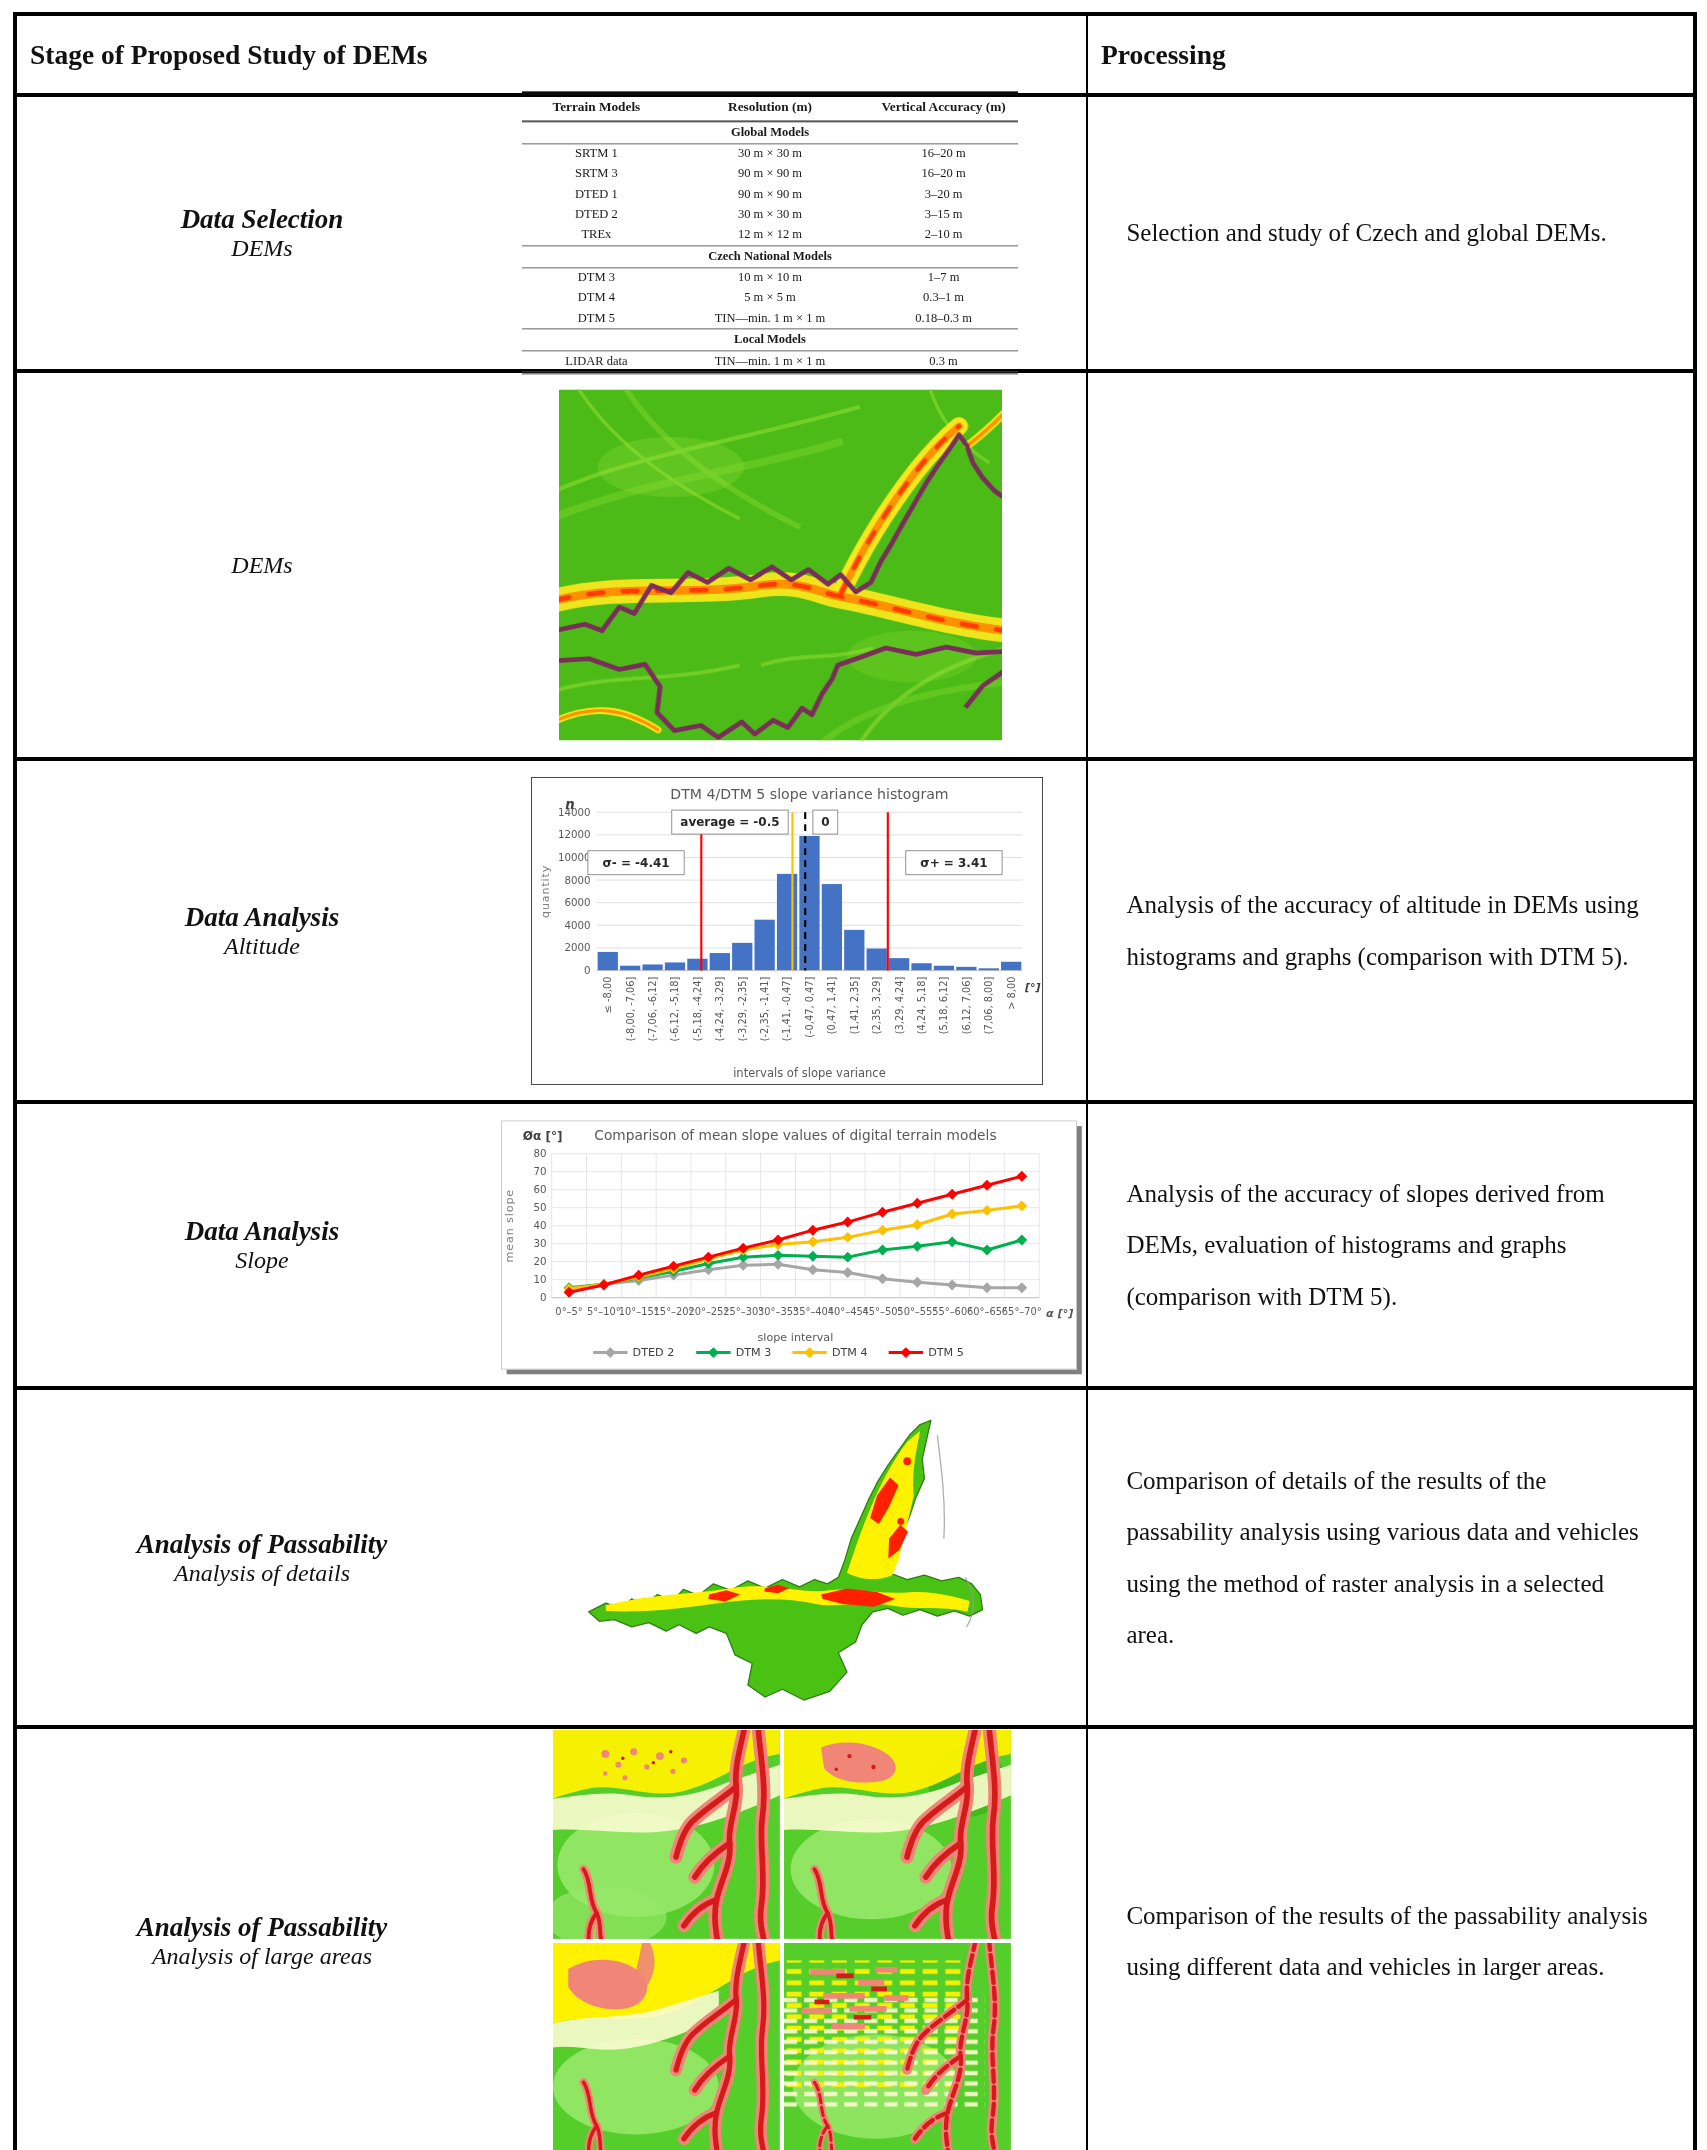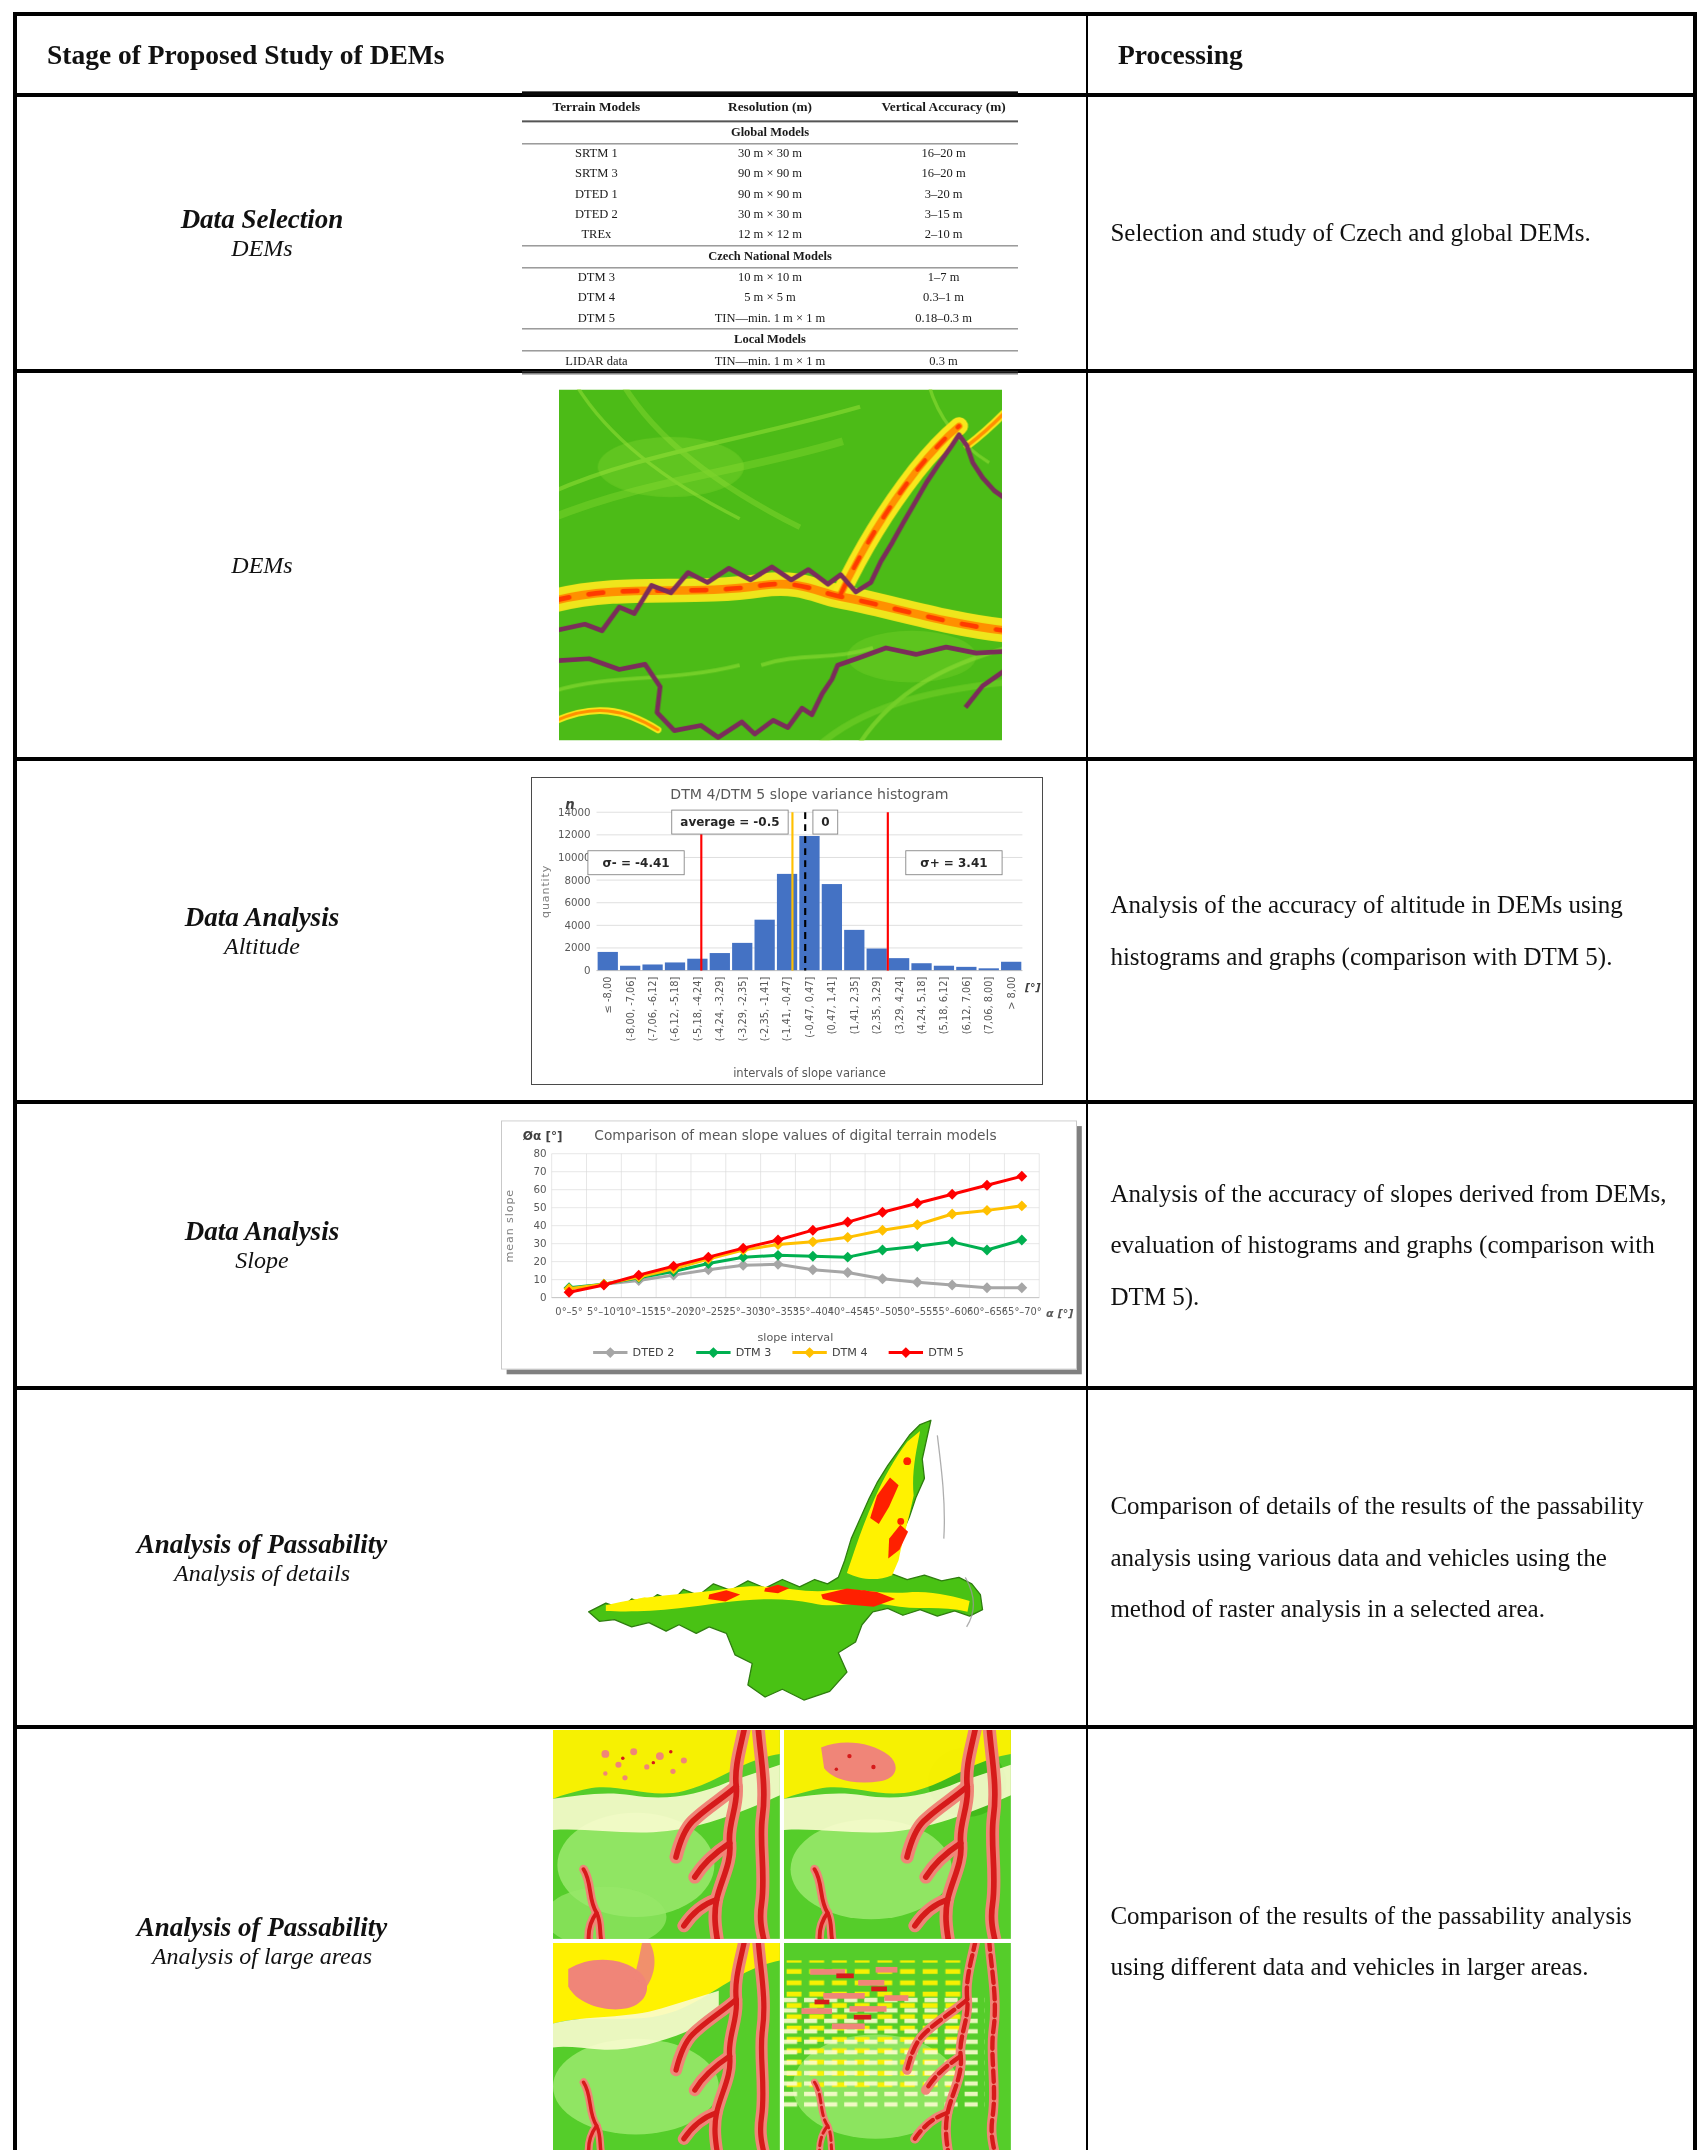--- a/index.html
+++ b/index.html
@@ -4,27 +4,27 @@
 <style>
   html,body{margin:0;padding:0;background:#fff;}
   body{width:1708px;height:2172px;position:relative;font-family:"Liberation Serif",serif;color:#111;}
   .table{position:absolute;left:13px;top:12px;width:1676px;height:2135px;border:4.3px solid #000;background:#fff;}
   .trow{display:flex;border-bottom:4.3px solid #000;}
   .trow:last-child{border-bottom:none;}
   .cell-l{width:1069px;border-right:2.2px solid #000;position:relative;flex:none;}
   .cell-r{flex:1;position:relative;display:flex;align-items:center;}
   .hrow{height:77px;}
   .hrow .cell-l,.hrow .cell-r{display:flex;align-items:center;}
-  .hrow .htext{font-size:27.5px;font-weight:bold;padding-left:30px;}
+  .hrow .htext{font-size:27.5px;font-weight:bold;padding-left:13px;}
   .r1{height:272px;} .r2{height:384px;} .r3{height:339px;}
   .r4{height:282px;} .r5{height:335px;} .r6{height:424px;}
   .stage-label{position:absolute;left:0;top:50%;transform:translateY(-50%);width:490px;text-align:center;font-style:italic;}
   .stage-title{font-size:27px;font-weight:bold;display:block;}
   .stage-sub{font-size:24px;display:block;}
-  .desc{font-size:25px;line-height:2.06;padding:0 24px 0 22.4px;margin:0;}
+  .desc{font-size:25px;line-height:2.06;padding:0 24px 0 22.4px;margin:16px;}
   .fig{position:absolute;top:50%;transform:translateY(-50%);}
   
   .tmodel-wrap{left:505px;width:496px;}
   table.tmodel{width:100%;border-collapse:collapse;border-top:4.3px solid #0a0a0a;border-bottom:3px double #444;color:#1a1a1a;}
   table.tmodel th{font-size:13.3px;font-weight:bold;padding:4.3px 1.7px;border-bottom:2.2px double #555;text-align:center;}
   table.tmodel td{font-size:12.5px;padding:2.6px 1.7px;text-align:center;}
   table.tmodel tr.sect td{font-weight:bold;border-top:1.3px solid #666;border-bottom:1.3px solid #666;padding:3px 1.7px;}
   
   .map2{left:542px;width:443px;height:351px;}
   .histfig{left:514px;width:512px;height:308px;border:1.3px solid #4a4a4a;background:#fff;box-sizing:border-box;}

